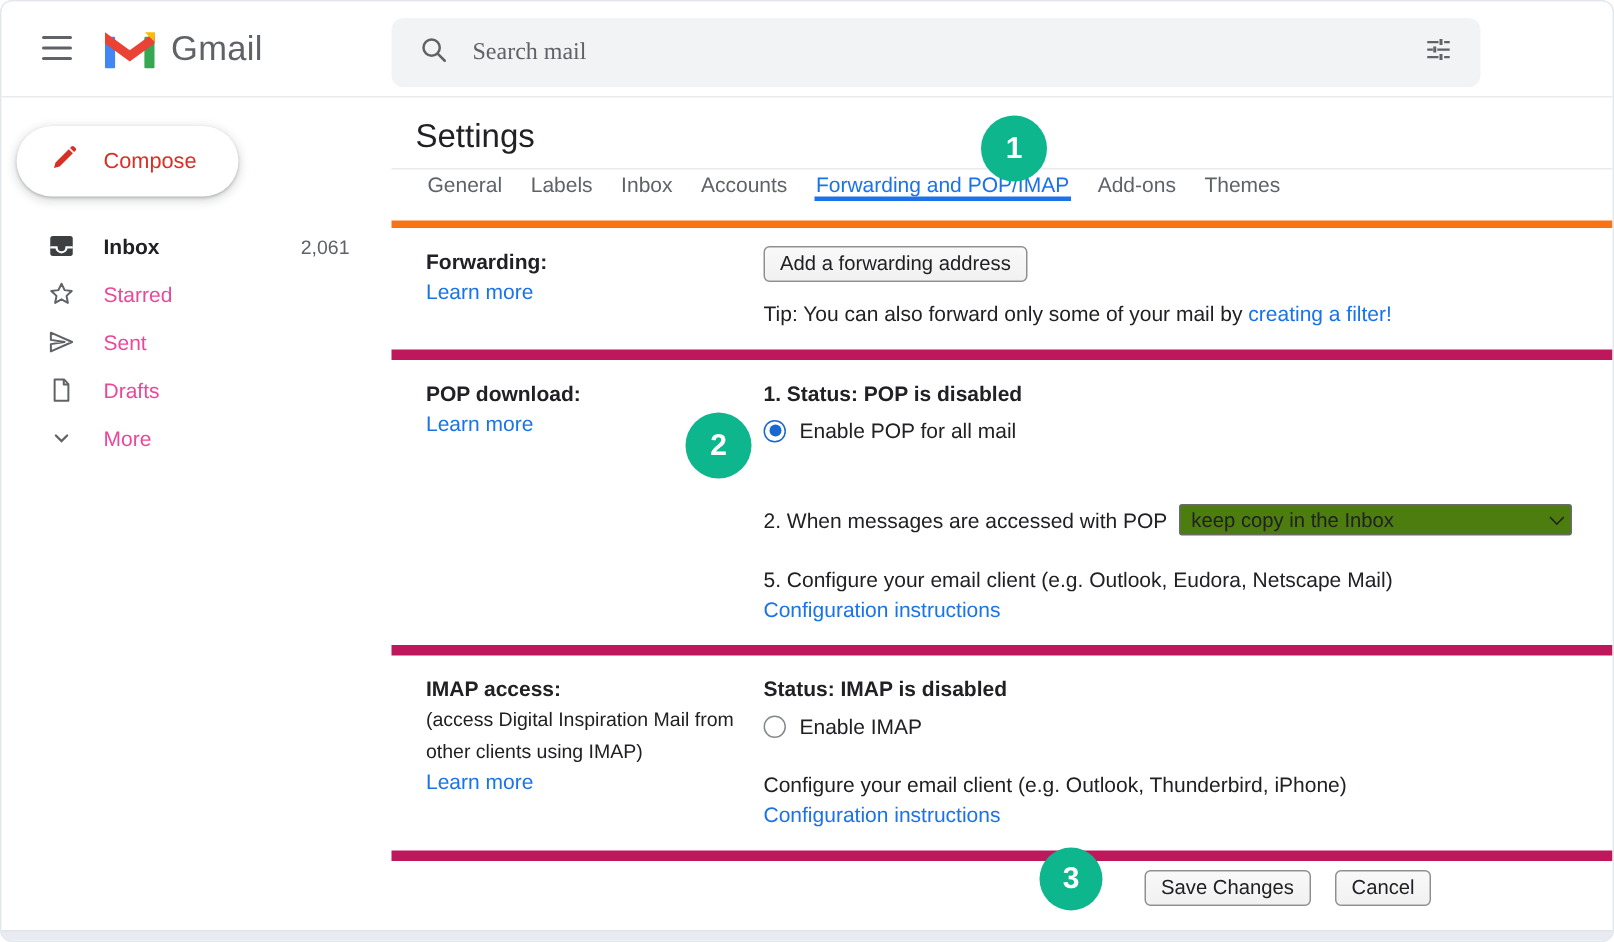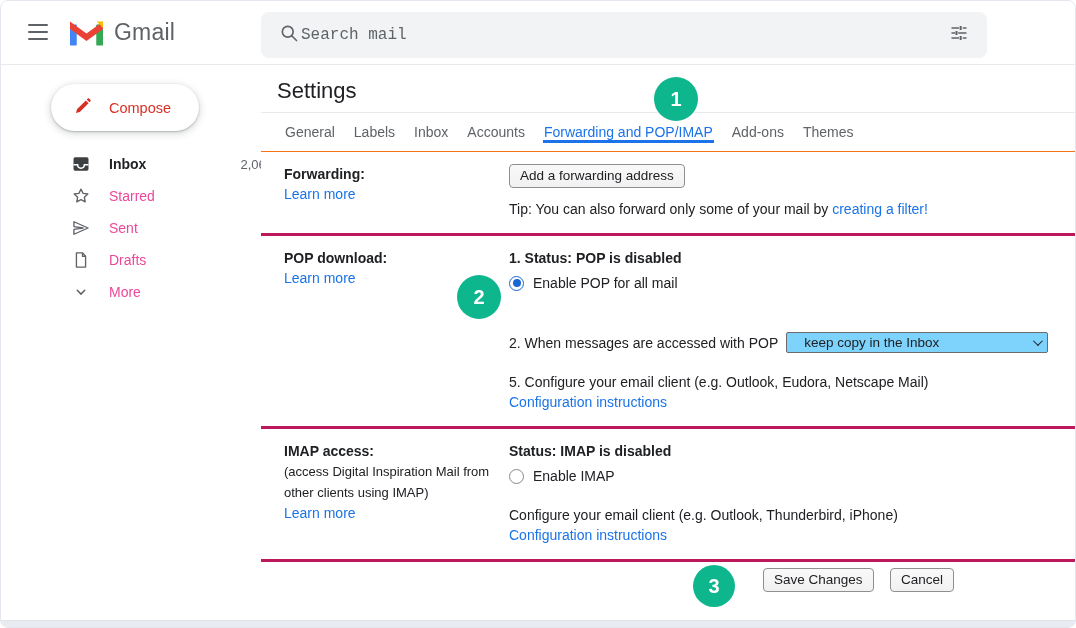--- a/index.html
+++ b/index.html
@@ -14,70 +14,70 @@
             border-bottom:1px solid #e8eaed; z-index:2; }
   .hamburger { position:absolute; left:27px; top:23px; width:20px; height:16px; cursor:pointer; }
   .hamburger span { display:block; height:2px; background:#5f6368; border-radius:1px; margin-bottom:5px; }
   .logo-wrap { position:absolute; left:66px; top:16px; display:flex; align-items:center; }
   .logo-wrap svg { display:block; }
   .logo-text { font-size:23px; color:#5f6368; margin-left:8px; letter-spacing:.2px; }
 
   .search { position:absolute; left:260px; top:11px; width:726px; height:46px;
             background:#f1f3f4; border-radius:8px; display:flex; align-items:center; padding:0 18px; }
   .search input { flex:1; border:none; outline:none; background:transparent; font-size:16px;
-                  color:#000000; margin-left:2px; font-family:Liberation Mono, monospace; }
+                  color:#000000; margin-left:16px; font-family:Liberation Serif, serif; }
   .search input::placeholder { color:#5f6368; }
 
   
-  .sidebar { position:absolute; left:0; top:64px; width:260px; bottom:7px; background:#fff;margin-left:40px; }
+  .sidebar { position:absolute; left:0; top:64px; width:260px; bottom:7px; background:#fff; }
   .compose { position:absolute; left:10px; top:19px; height:47px; width:148px; background:#fff;
              border-radius:24px; display:flex; align-items:center; padding-left:22px; cursor:pointer;
              box-shadow:0 1px 2px rgba(60,64,67,.3), 0 2px 6px 2px rgba(60,64,67,.15); }
   .compose-label { color:#d93025; font-size:14.5px; font-weight:500; margin-left:16px; }
 
   .nav { position:absolute; top:83px; left:0; right:0; }
   .nav-item { height:32px; display:flex; align-items:center; padding-left:30px; cursor:pointer;
               border-radius:0 16px 16px 0; }
   .nav-item .nav-icon { width:20px; height:20px; flex:none; display:flex; align-items:center; justify-content:center; }
   .nav-item .nav-label { margin-left:18px; font-size:14px; color:#ec4899; }
   .nav-item.active .nav-label { font-weight:700; color:#202124; }
   .nav-item .nav-count { margin-left:auto; margin-right:28px; font-size:13px; color:#5f6368; }
 
   
   .main { position:absolute; left:260px; top:64px; right:0; bottom:7px; background:#fff; }
   .settings-title { font-size:22px; font-weight:400; color:#202124; padding:13px 0 0 16px; height:48px;
                     border-bottom:1px solid #e8eaed; }
-  .tabs { height:39px; display:flex; align-items:center; padding-left:23px; border-bottom:1px solid #f97316; }
+  .tabs { height:39px; display:flex; align-items:flex-start; padding-left:23px; border-bottom:5px solid #f97316; }
   .tab { display:flex; align-items:center; margin-right:17px; font-size:14px; color:#5f6368;
          cursor:pointer; border-bottom:3px solid transparent; padding:0 1px; margin-top:2px; }
   .tab.active { color:#1a73e8; border-bottom-color:#1a73e8; font-weight:500; }
 
-  .row { display:flex; border-bottom:3px solid #be185d; padding:12px 26px 14px 23px; font-size:14px; }
+  .row { display:flex; border-bottom:7px solid #be185d; padding:12px 26px 14px 23px; font-size:14px; }
   .row-label { width:225px; flex:none; line-height:20px; }
   .row-label .lbl { font-weight:700; }
   .row-content { flex:1; line-height:20px; }
   a.link { color:#1a73e8; text-decoration:none; cursor:pointer; }
   .note { font-size:13px; line-height:21px; width:212px; color:#202124; }
 
   .gbtn { display:inline-block; background:linear-gradient(#f9f9f9,#f1f1f1); border:1px solid #8f8f8f;
           border-radius:4px; font-size:13.5px; color:#202124; padding:2px 10px 3px; cursor:pointer;
           font-family:inherit; line-height:17px; }
   .tip { margin-top:11px; }
 
   .radio-row { display:flex; align-items:center; margin-top:5px; }
   .radio { width:15px; height:15px; border-radius:50%; border:1.5px solid #84898f; flex:none;
            position:relative; cursor:pointer; background:#fff; }
   .radio.checked { border-color:#1967d2; }
   .radio.checked::after { content:""; position:absolute; inset:2.5px; border-radius:50%; background:#1967d2; }
   .radio-label { margin-left:9px; }
 
   .when-line { display:flex; align-items:center; margin-top:39px; }
   .selectbox { display:flex; align-items:center; justify-content:space-between; width:262px; height:21px;
-               border:1px solid #6b6b6b; border-radius:2px; background:#7dd3fc; margin-left:8px;
-               padding:0 7px 0 17px; font-size:13.5px; cursor:pointer; }
+               border:1px solid #6b6b6b; border-radius:2px; background:#4d7c0f; margin-left:8px;
+               padding:0 7px 0 7px; font-size:13.5px; cursor:pointer; }
   .chev { width:7px; height:7px; border-right:1.8px solid #202124; border-bottom:1.8px solid #202124;
           transform:rotate(45deg) translateY(-2px); flex:none; }
 
   .configure { margin-top:19px; }
   .status-line { font-weight:700; }
   b { font-weight:400; }
 
   .actions-row { position:relative; padding:6px 0 0 502px; height:52px; }
   .actions-row .gbtn { margin-right:12px; }
 

